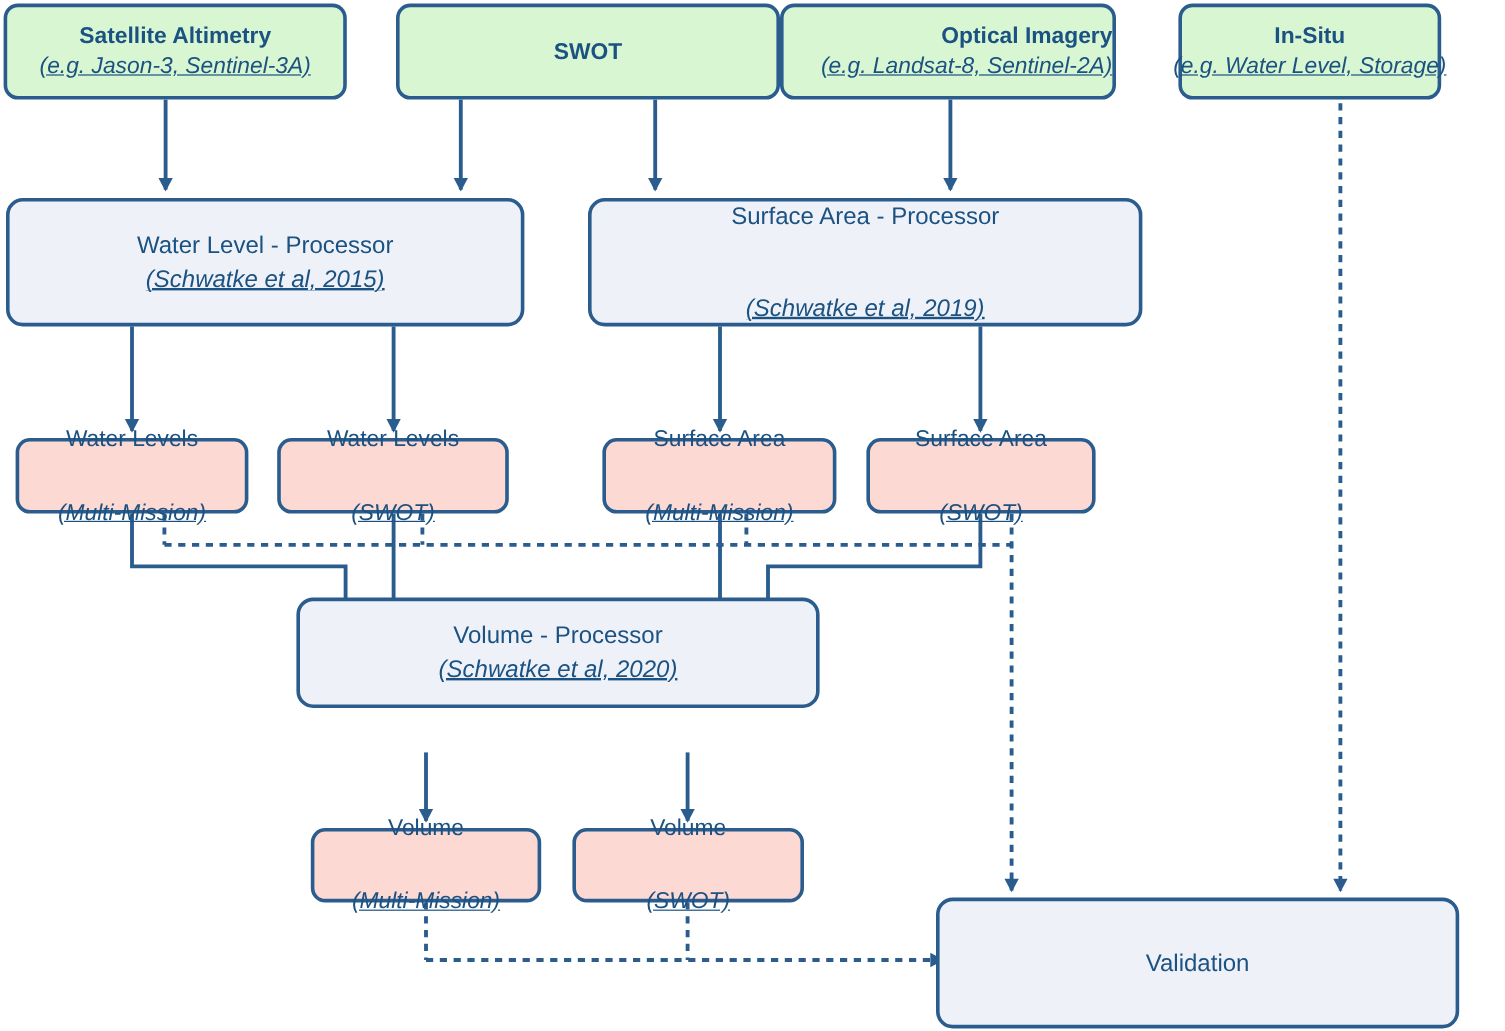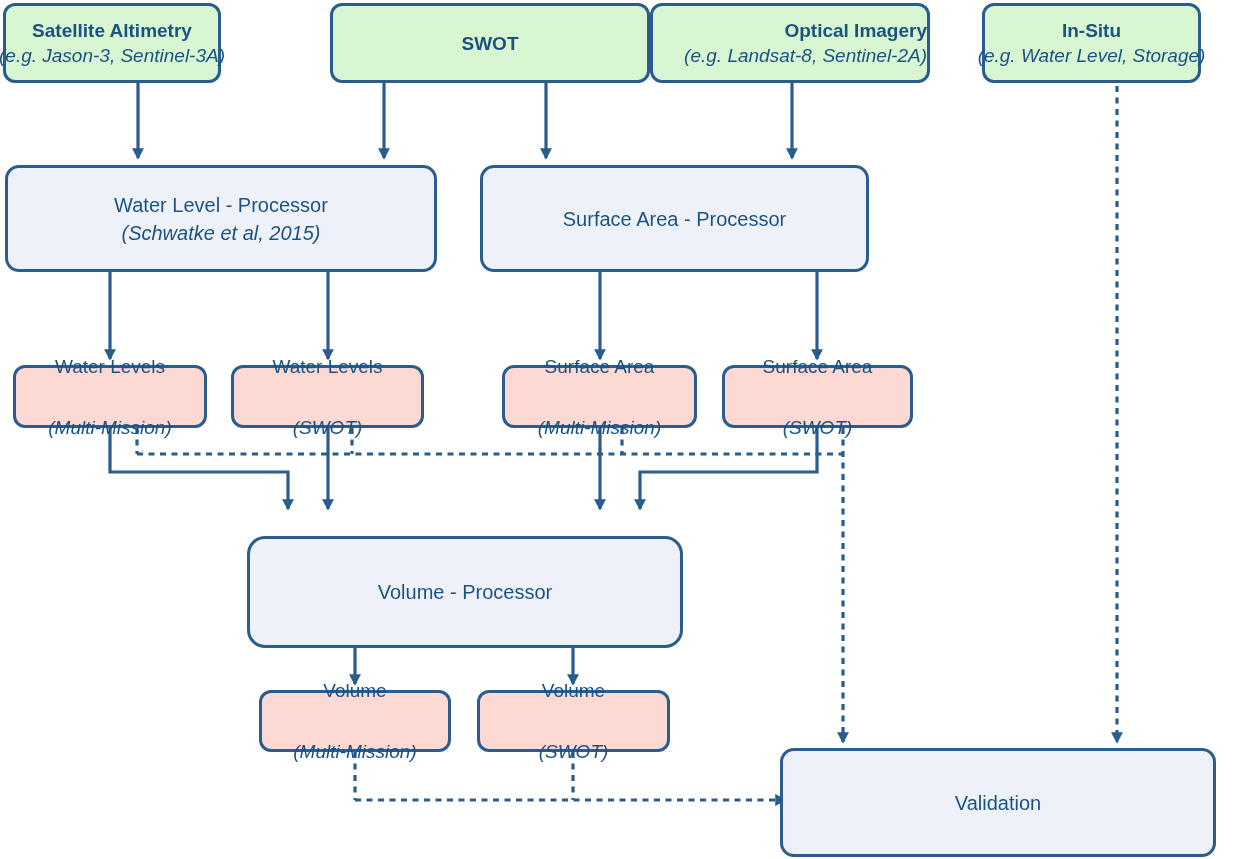--- a/index.html
+++ b/index.html
@@ -26,21 +26,21 @@
     border:3.5px solid var(--node-border);
     display:flex;flex-direction:column;align-items:center;justify-content:center;
     text-align:center;color:var(--text);
   }
   .node.input{background:var(--input-fill);border-radius:12px;}
   .node.proc{background:var(--processor-fill);border-radius:14px;}
   .node.out{background:var(--output-fill);border-radius:12px;gap:36px;}
   .t{font-size:19px;line-height:25px;white-space:nowrap;}
   .proc .t{font-size:20px;line-height:28px;}
   .bold{font-weight:bold;}
-  .italic{font-style:italic;}
+  .italic{font-style:italic;text-decoration:underline;}
   .t:empty{display:none;}
 </style>
 </head>
 <body>
 
 <div id="canvas">
 
   <svg id="wires" viewBox="0 0 1254 859">
     <defs>
       <marker id="arrowhead" viewBox="0 0 12 12" refX="10" refY="6" markerWidth="13" markerHeight="13" markerUnits="userSpaceOnUse" orient="auto">
@@ -67,64 +67,66 @@
     <path class="dashed" d="M352,428 V454"></path>
     <path class="dashed" d="M622,428 V454"></path>
     <path class="dashed" d="M137,454 H843"></path>
     <path class="dashed" marker-end="url(#arrowhead)" d="M843,428 V742"></path>
     <path class="dashed" marker-end="url(#arrowhead)" d="M1117,86 V742"></path>
     <path class="dashed" d="M355,752 V800"></path>
     <path class="dashed" d="M573,752 V800"></path>
     <path class="dashed" marker-end="url(#arrowhead)" d="M355,800 H785"></path>
   </svg>
 
-  <div class="node input" style="left:3px;top:3px;width:218px;height:80px;justify-content:center;">
+  <div class="node input" style="left:3px;top:3px;width:286px;height:80px;justify-content:center;">
     <div class="t bold">Satellite Altimetry</div>
     <div class="t italic">(e.g. Jason-3, Sentinel-3A)</div>
   </div>
   <div class="node input" style="left:330px;top:3px;width:320px;height:80px;">
     <div class="t bold">SWOT</div>
 
   </div>
   <div class="node input" style="left:650px;top:3px;width:280px;height:80px;align-items:flex-end;">
     <div class="t bold">Optical Imagery</div>
     <div class="t italic">(e.g. Landsat-8, Sentinel-2A)</div>
   </div>
   <div class="node input" style="left:982px;top:3px;width:219px;height:80px;">
     <div class="t bold">In-Situ</div>
     <div class="t italic">(e.g. Water Level, Storage)</div>
   </div>
 
   <div class="node proc" style="left:5px;top:165px;width:432px;height:107px;">
     <div class="t">Water Level - Processor</div>
     <div class="t italic">(Schwatke et al, 2015)</div>
   </div>
-  <div class="node proc" style="left:480px;top:165px;width:389px;height:107px;gap:48px;">
+  <div class="node proc" style="left:490px;top:165px;width:462px;height:107px;gap:48px;">
     <div class="t">Surface Area - Processor</div>
+    <div class="t italic">(Schwatke et al, 2019)</div>
   </div>
 
   <div class="node out" style="left:13px;top:365px;width:194px;height:63px;">
     <div class="t">Water Levels</div>
     <div class="t italic">(Multi-Mission)</div>
   </div>
   <div class="node out" style="left:231px;top:365px;width:193px;height:63px;">
     <div class="t">Water Levels</div>
     <div class="t italic">(SWOT)</div>
   </div>
   <div class="node out" style="left:502px;top:365px;width:195px;height:63px;">
     <div class="t">Surface Area</div>
     <div class="t italic">(Multi-Mission)</div>
   </div>
   <div class="node out" style="left:722px;top:365px;width:191px;height:63px;">
     <div class="t">Surface Area</div>
     <div class="t italic">(SWOT)</div>
   </div>
 
-  <div class="node proc" style="left:247px;top:536px;width:436px;height:112px;border-radius:18px;">
+  <div class="node proc" style="left:247px;top:498px;width:436px;height:92px;">
     <div class="t">Volume - Processor</div>
+    <div class="t italic">(Schwatke et al, 2020)</div>
   </div>
 
   <div class="node out" style="left:259px;top:690px;width:192px;height:62px;">
     <div class="t">Volume</div>
     <div class="t italic">(Multi-Mission)</div>
   </div>
   <div class="node out" style="left:477px;top:690px;width:193px;height:62px;">
     <div class="t">Volume</div>
     <div class="t italic">(SWOT)</div>
   </div>

